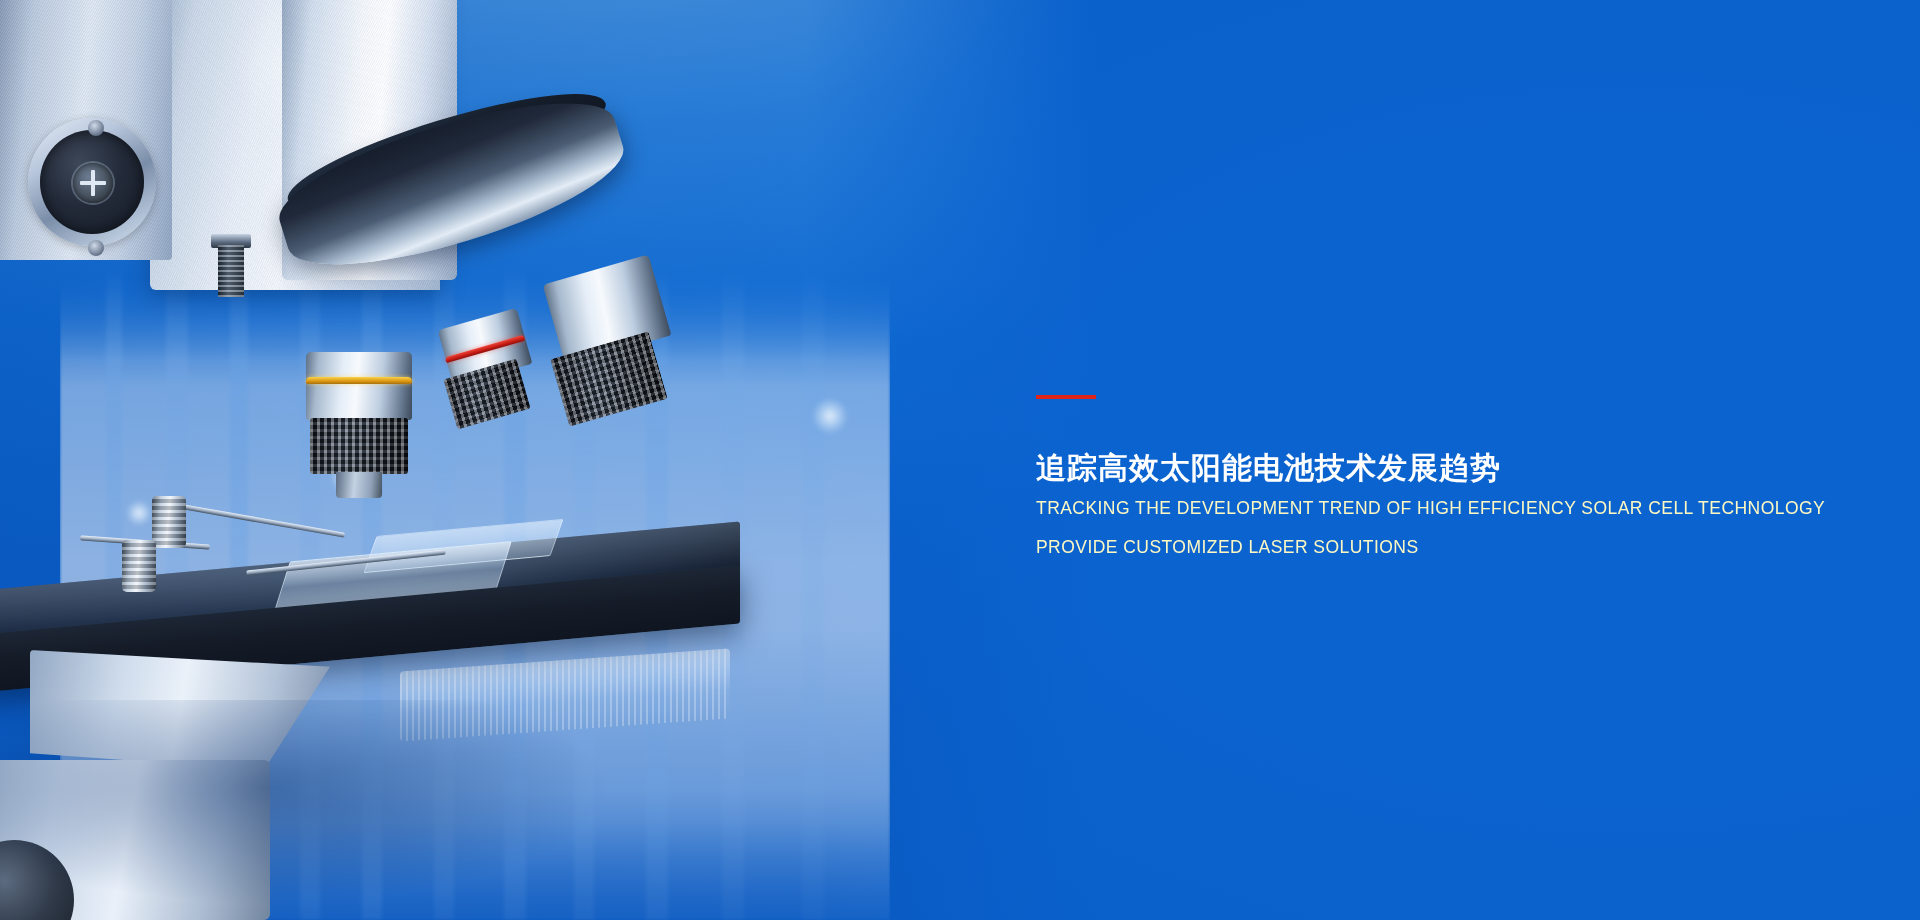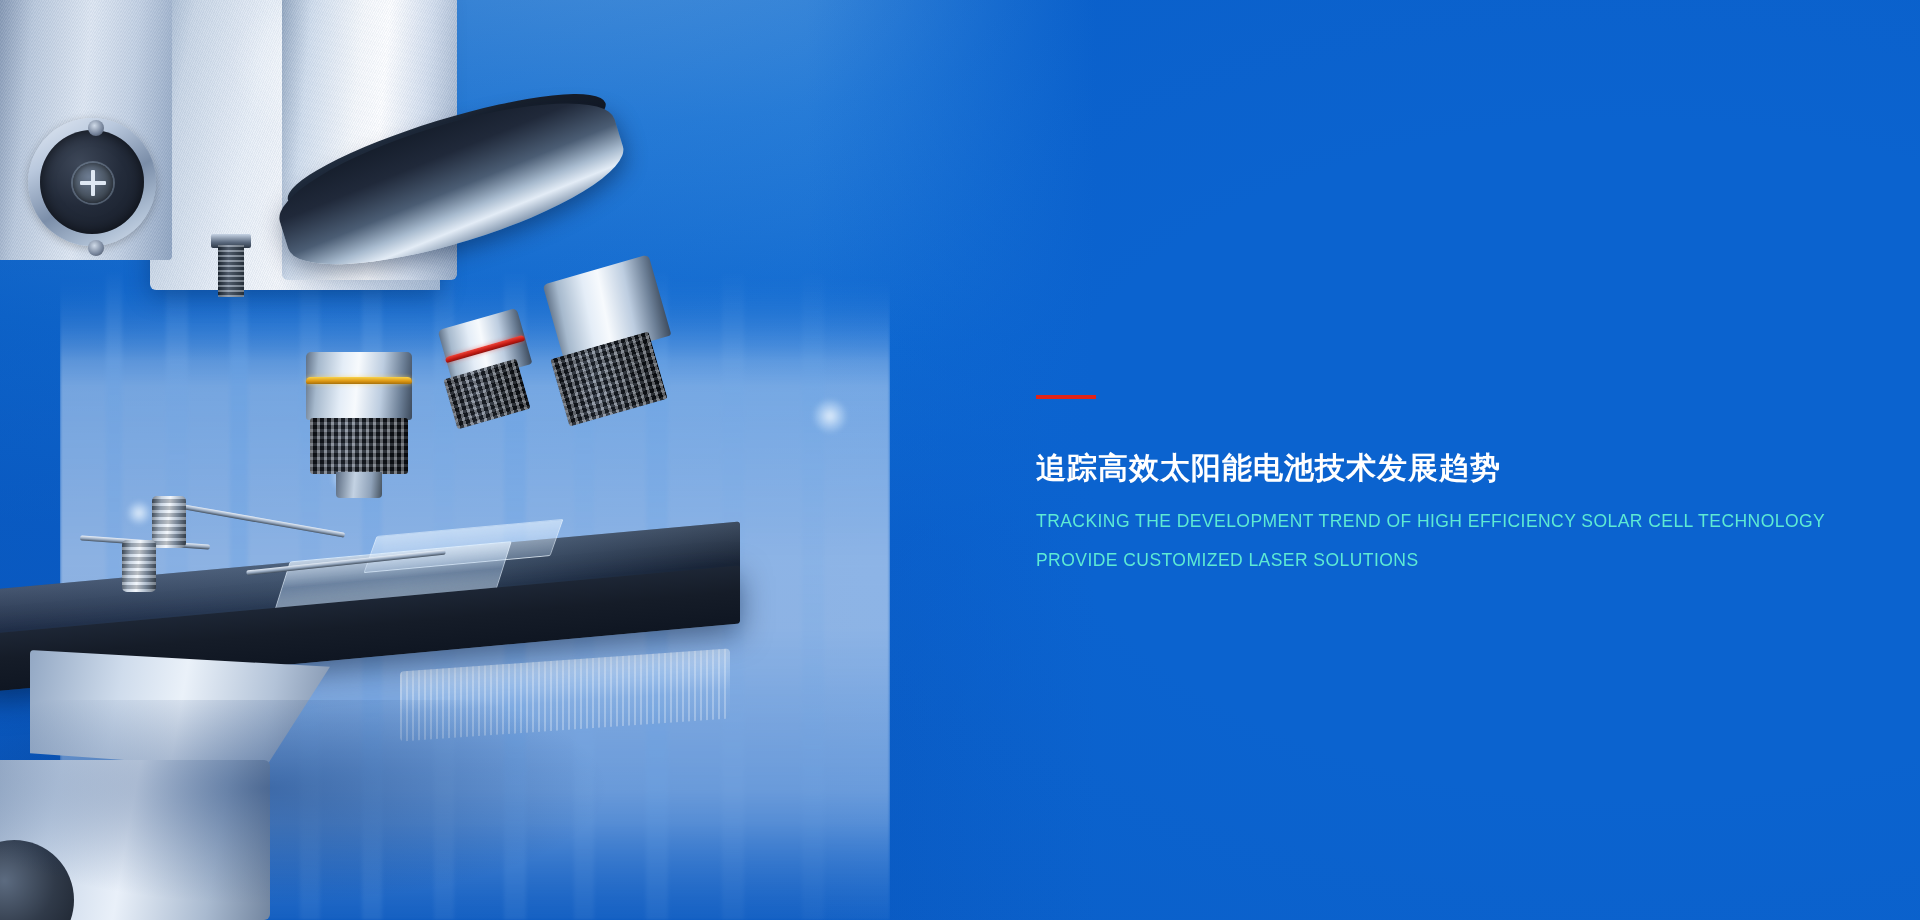--- a/index.html
+++ b/index.html
@@ -371,35 +371,35 @@
     height: 4px;
     background: #e02418;
     margin-bottom: 52px;
   }
   .subhead {
     color: #ffffff;
     font-size: 30px;
     font-weight: 700;
     letter-spacing: 1px;
     line-height: 1.1;
-    margin-bottom: 29px;
+    margin-bottom: 16px;
     white-space: nowrap;
   }
   .headline {
     color: #ffffff;
     font-size: 56px;
     font-weight: 700;
     letter-spacing: 2px;
     line-height: 1.12;
     margin-bottom: 30px;
     white-space: nowrap;
     text-shadow: 0 2px 10px rgba(3,34,85,.30);
   }
   .eng-line {
-    color: #5eead4;
+    color: #fef9c3;
     font-size: 17.5px;
     font-weight: 400;
     letter-spacing: .45px;
     line-height: 1.0;
     margin-bottom: 21px;
     white-space: nowrap;
   }
   .eng-line:last-child { margin-bottom: 8px; }
 </style>
 </head>

